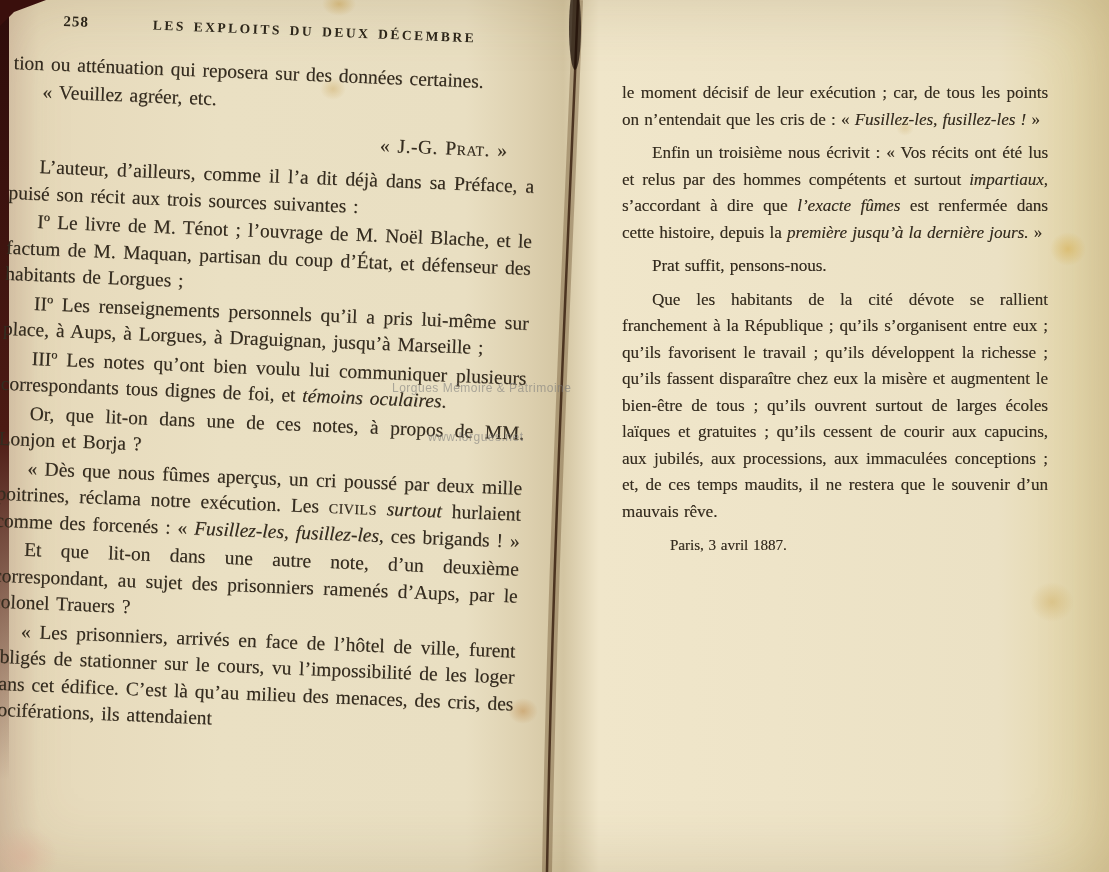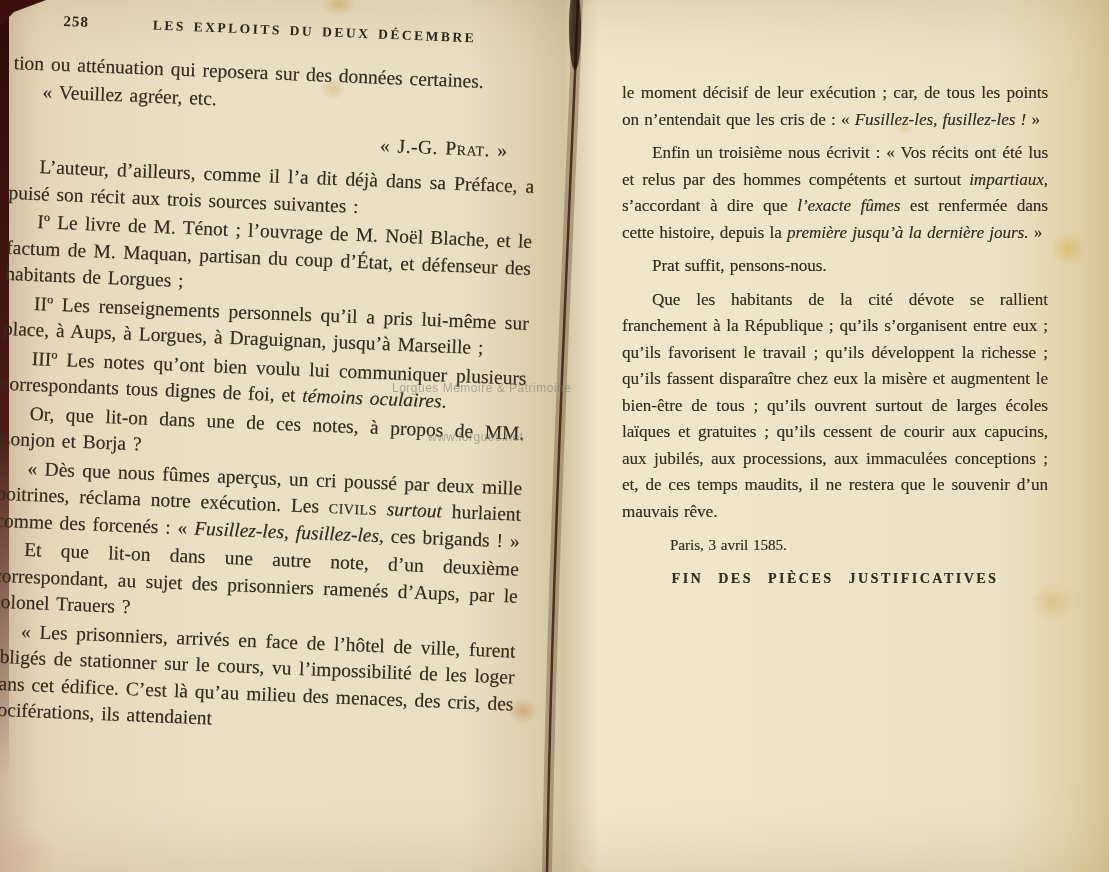--- a/index.html
+++ b/index.html
@@ -94,22 +94,21 @@
         <p class="para indent"><span>« Les prisonniers, arrivés en face de l’hôtel de ville, furent obligés de stationner sur le cours, vu l’impossibilité de les loger dans cet édifice. C’est là qu’au milieu des menaces, des cris, des vociférations, ils attendaient</span></p>
       </div>
   </div>
 
   <div class="page right-page">
     <div class="paras">
         <p class="para noindent"><span>le moment décisif de leur exécution ; car, de tous les points on n’entendait que les cris de : « </span><span class="it">Fusillez-les, fusillez-les !</span><span> »</span></p>
         <p class="para indent"><span>Enfin un troisième nous écrivit : « Vos récits ont été lus et relus par des hommes compétents et surtout </span><span class="it">impartiaux</span><span>, s’accordant à dire que </span><span class="it">l’exacte fûmes</span><span> est renfermée dans cette histoire, depuis la </span><span class="it">première jusqu’à la dernière jours.</span><span> »</span></p>
         <p class="para indent"><span>Prat suffit, pensons-nous.</span></p>
         <p class="para indent"><span>Que les habitants de la cité dévote se rallient franchement à la République ; qu’ils s’organisent entre eux ; qu’ils favorisent le travail ; qu’ils développent la richesse ; qu’ils fassent disparaître chez eux la misère et augmentent le bien-être de tous ; qu’ils ouvrent surtout de larges écoles laïques et gratuites ; qu’ils cessent de courir aux capucins, aux jubilés, aux processions, aux immaculées conceptions ; et, de ces temps maudits, il ne restera que le souvenir d’un mauvais rêve.</span></p>
-        <p class="para dateline"><span>Paris, 3 avril 1585.</span></p>
-        <p class="para fin"><span>FIN DES PIÈCES JUSTIFICATIVES</span></p>
+        <p class="para dateline"><span>Paris, 3 avril 1887.</span></p>
       </div>
   </div>
 
   <div class="wm wm1">Lorgues Mémoire &amp; Patrimoine</div>
   <div class="wm wm2">www.lorgues.net</div>
 
   <div class="stain s1"></div>
   <div class="stain s2"></div>
   <div class="stain s3"></div>
   <div class="stain s4"></div>

